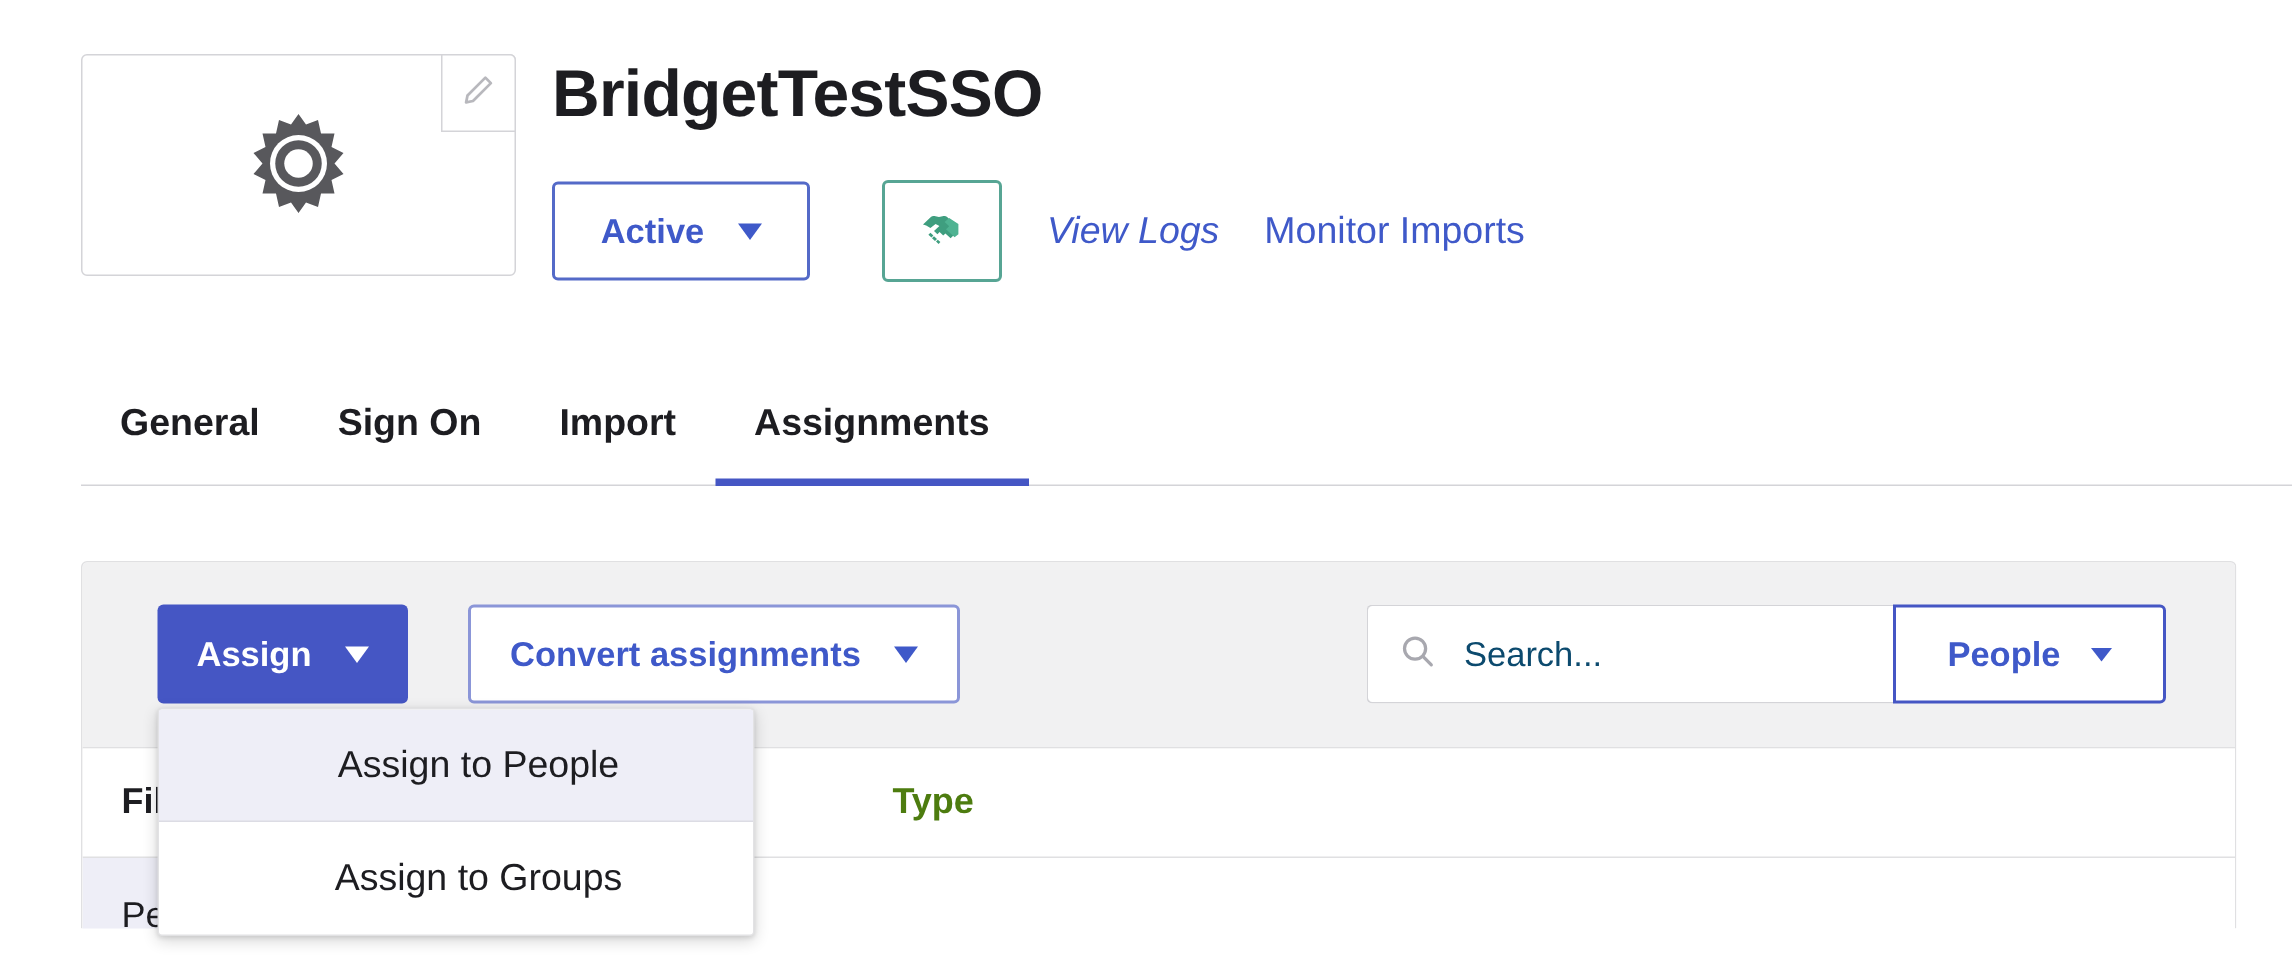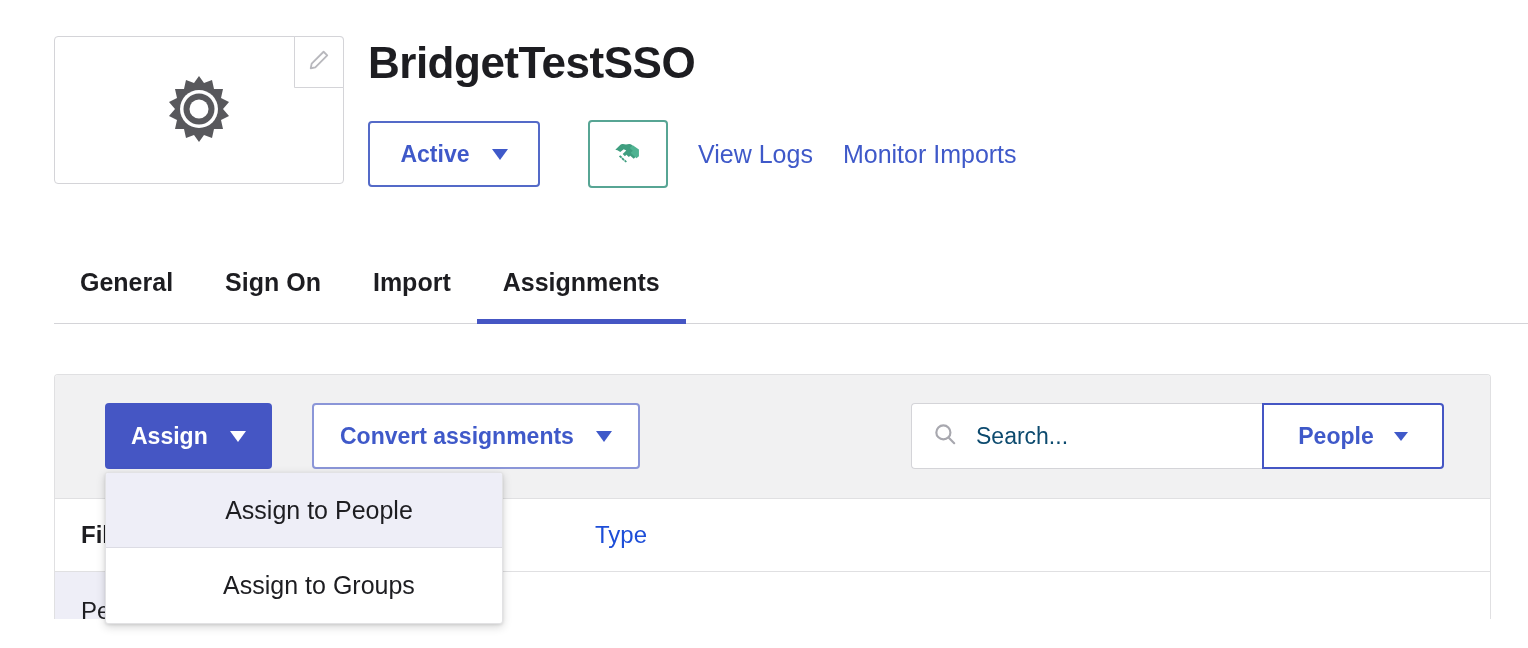--- a/index.html
+++ b/index.html
@@ -125,21 +125,21 @@
   }
 
   .header-link {
     margin-left: 30px;
     font-size: 25px;
     color: #3f59c9;
     text-decoration: none;
     white-space: nowrap;
     cursor: pointer;
   }
-  .header-link.first { margin-left: 30px; }
+  .header-link.first { margin-left: 30px; font-style: italic; }
 
   
   .tabbar {
     position: absolute;
     left: 54px;
     top: 252px;
     width: 1474px;
     height: 72px;
     border-bottom: 1px solid #d4d4d8;
     box-sizing: border-box;
@@ -309,22 +309,22 @@
   .main-header {
     height: 73px;
     display: flex;
     align-items: center;
     border-bottom: 1px solid #e0e0e2;
     box-sizing: border-box;
   }
   .col-type {
     margin-left: 250px;
     font-size: 24px;
-    font-weight: normal;
-    color: #1d4ed8;
+    font-weight: bold;
+    color: #4d7c0f;
   }
   .main-row {
     height: 77px;
   }
 
   
   .assign-menu {
     position: absolute;
     left: 105px;
     top: 472px;

